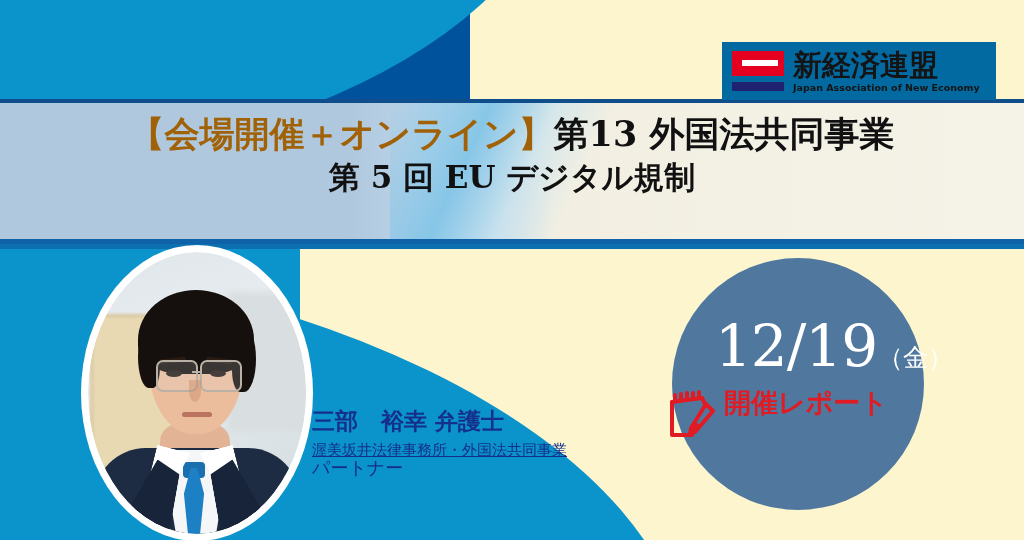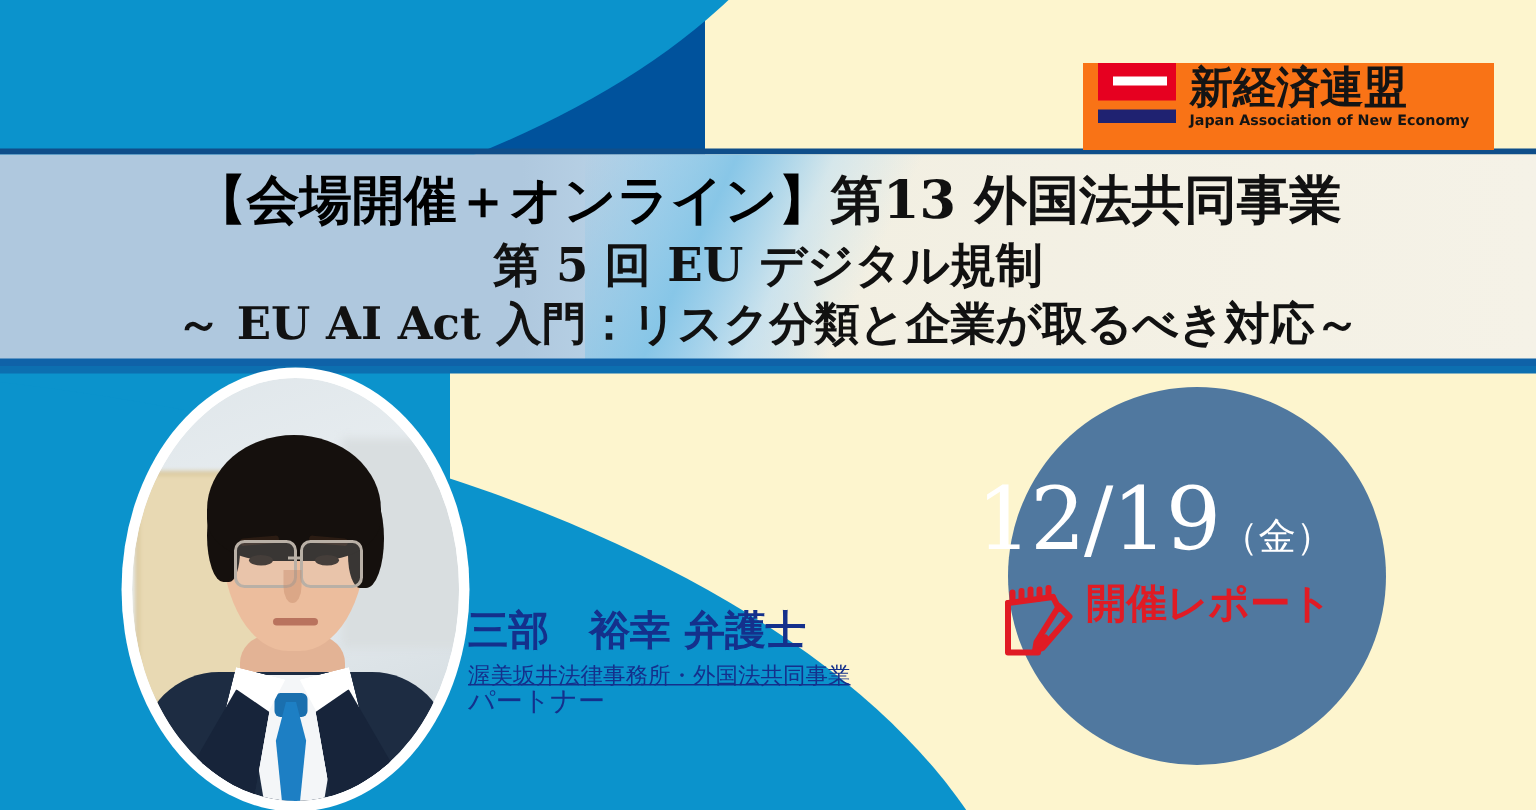--- a/index.html
+++ b/index.html
@@ -85,23 +85,23 @@
   
   #bg-blue-sliver {
     left: 0; top: 243px; width: 1024px; height: 6px;
     background: #0C6FB0;
   }
 
   
   #logo {
     left: 722px; top: 42px;
     width: 274px; height: 58px;
-    background: #f97316;
+    background: #0369a1;
     display: flex;
-    align-items: flex-start;
+    align-items: center;
     padding: 0 10px;
     box-sizing: border-box;
   }
   #logo-mark {
     width: 52px; height: 40px;
     display: flex; flex-direction: column; justify-content: space-between;
     margin-right: 9px;
     flex: 0 0 auto;
   }
   #logo-mark .m-red {
@@ -149,21 +149,21 @@
   .title-line {
     white-space: nowrap;
     font-weight: 700;
     color: #111111;
   }
   #title-line-1 {
     font-size: 35px;
     line-height: 46px;
     padding-top: 5px;
   }
-  #title-line-1 .hl { color: #000000; }
+  #title-line-1 .hl { color: #a16207; }
   #title-line-2 {
     font-size: 31px;
     line-height: 40px;
   }
   #title-line-3 {
     font-size: 30px;
     line-height: 40px;
   }
 
   
@@ -298,21 +298,21 @@
     color: #14308C;
     font-family: "DejaVu Serif", "Liberation Serif", serif;
   }
   #speaker-label {
     font-size: 15px;
     line-height: 19px;
     font-weight: 700;
     letter-spacing: 0px;
   }
   #speaker-name {
-    font-size: 27px;
+    font-size: 23px;
     line-height: 34px;
     font-weight: 700;
     margin-top: 2px;
     white-space: nowrap;
   }
   #speaker-firm {
     font-size: 15px;
     line-height: 18px;
     font-weight: 400;
     margin-top: 3px;
@@ -327,21 +327,21 @@
   }
 
   
   #date-circle {
     left: 672px; top: 258px;
     width: 252px; height: 252px;
     border-radius: 50%;
     background: #50789F;
   }
   #date-text {
-    left: 644px; top: 315px;
+    left: 708px; top: 315px;
     width: 252px; height: 68px;
     display: flex;
     align-items: baseline;
     justify-content: center;
     color: #ffffff;
     font-family: "DejaVu Serif", "Liberation Serif", serif;
   }
   #date-main {
     font-size: 58px;
     line-height: 62px;
@@ -384,21 +384,20 @@
   <div class="layer" id="bg-blue-sliver"></div>
 
   <div class="layer" id="banner-rule-top"></div>
   <div class="layer" id="banner"></div>
   <div class="layer" id="banner-wedge"></div>
   <div class="layer" id="banner-rule-bottom"></div>
 
   <div class="layer" id="title-block">
     <div class="title-line" id="title-line-1"><span class="hl">【会場開催＋オンライン】</span><span>第13 外国法共同事業</span></div>
     <div class="title-line" id="title-line-2">第 5 回 EU デジタル規制</div>
-    <div class="title-line" id="title-line-3">～ EU AI Act 入門：リスク分類と企業が取るべき対応～</div>
   </div>
 
   <div class="layer" id="logo">
     <div id="logo-mark">
       <div class="m-red"></div>
       <div class="m-navy"></div>
     </div>
     <div id="logo-text">
       <div id="logo-jp">新経済連盟</div>
       <div id="logo-en">Japan Association of New Economy</div>

